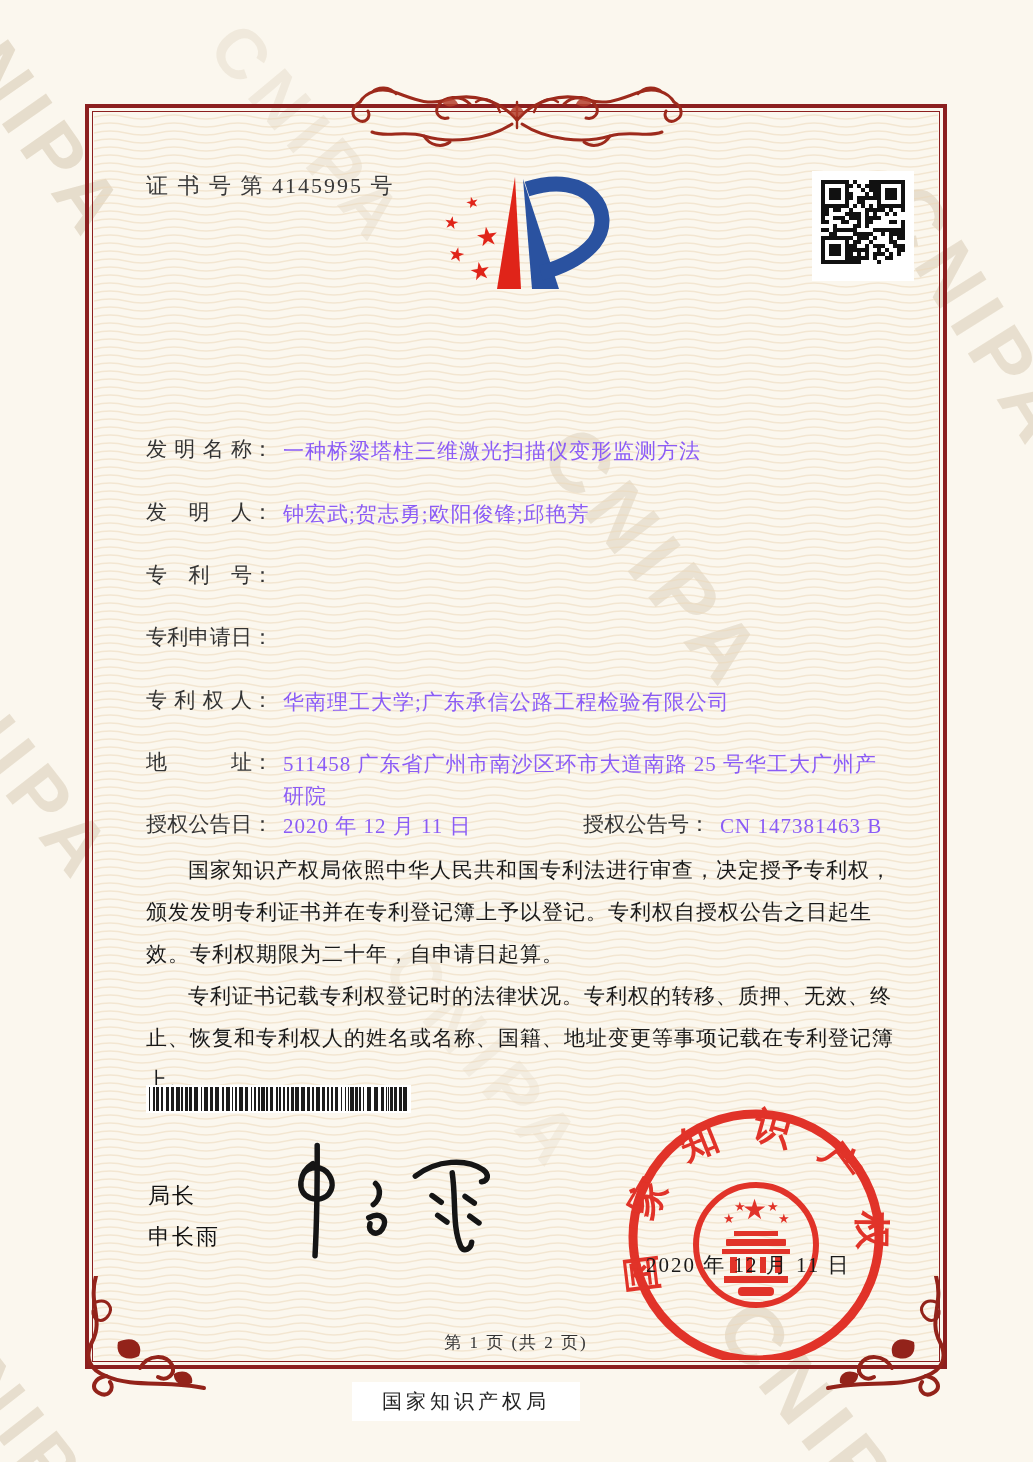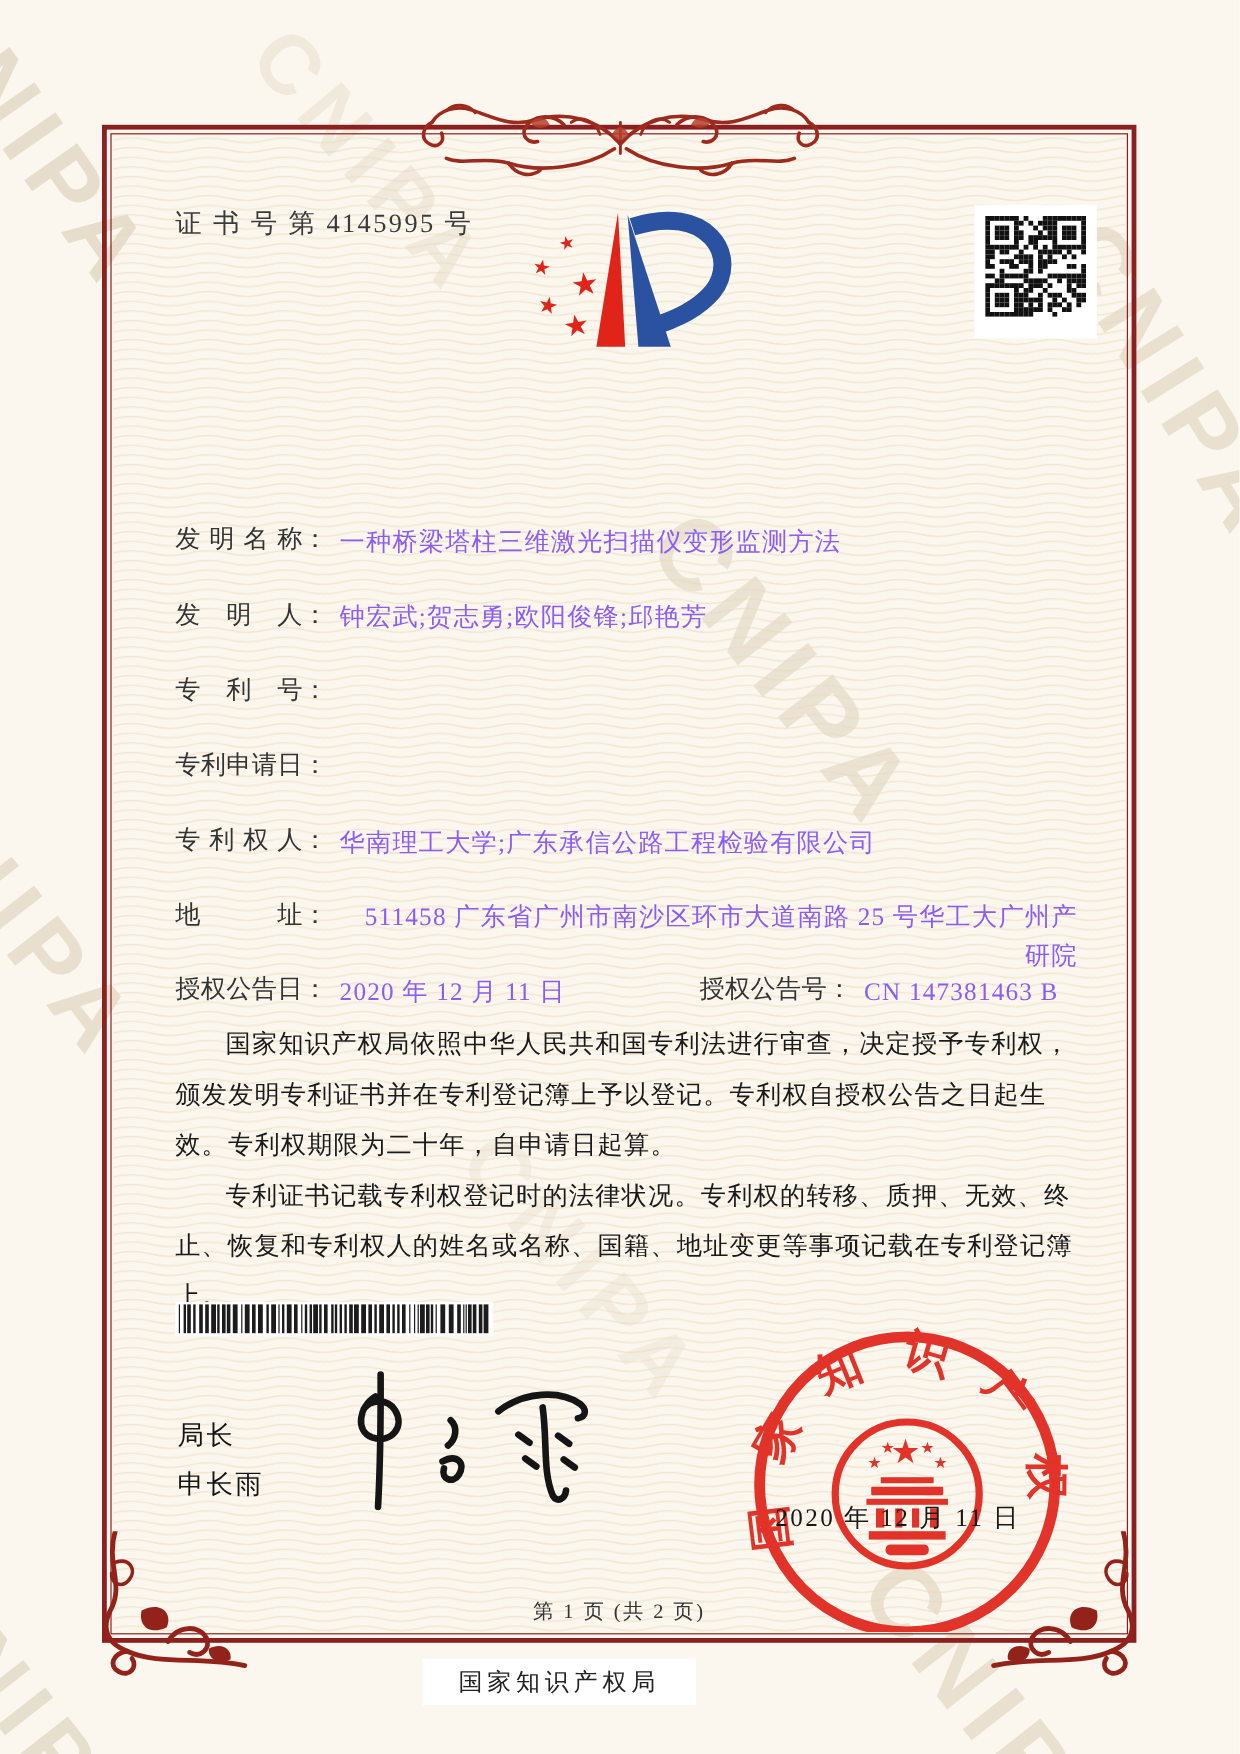--- a/index.html
+++ b/index.html
@@ -413,21 +413,21 @@
             </span>
             <span class="colon">：</span>
           <span class="value">华南理工大学;广东承信公路工程检验有限公司</span>
         </div>
         <div class="row r5">
           <span class="jlabel">
               <span>地</span>
               <span>址</span>
             </span>
             <span class="colon">：</span>
-          <span class="value" style="max-width:660px;text-align:right;">511458 广东省广州市南沙区环市大道南路 25 号华工大广州产研院</span>
+          <span class="value" style="max-width:660px;">511458 广东省广州市南沙区环市大道南路 25 号华工大广州产研院</span>
         </div>
         <div class="row r6" style="position:absolute;">
           <span class="jlabel">
               <span>授</span>
               <span>权</span>
               <span>公</span>
               <span>告</span>
               <span>日</span>
             </span>
             <span class="colon">：</span>

